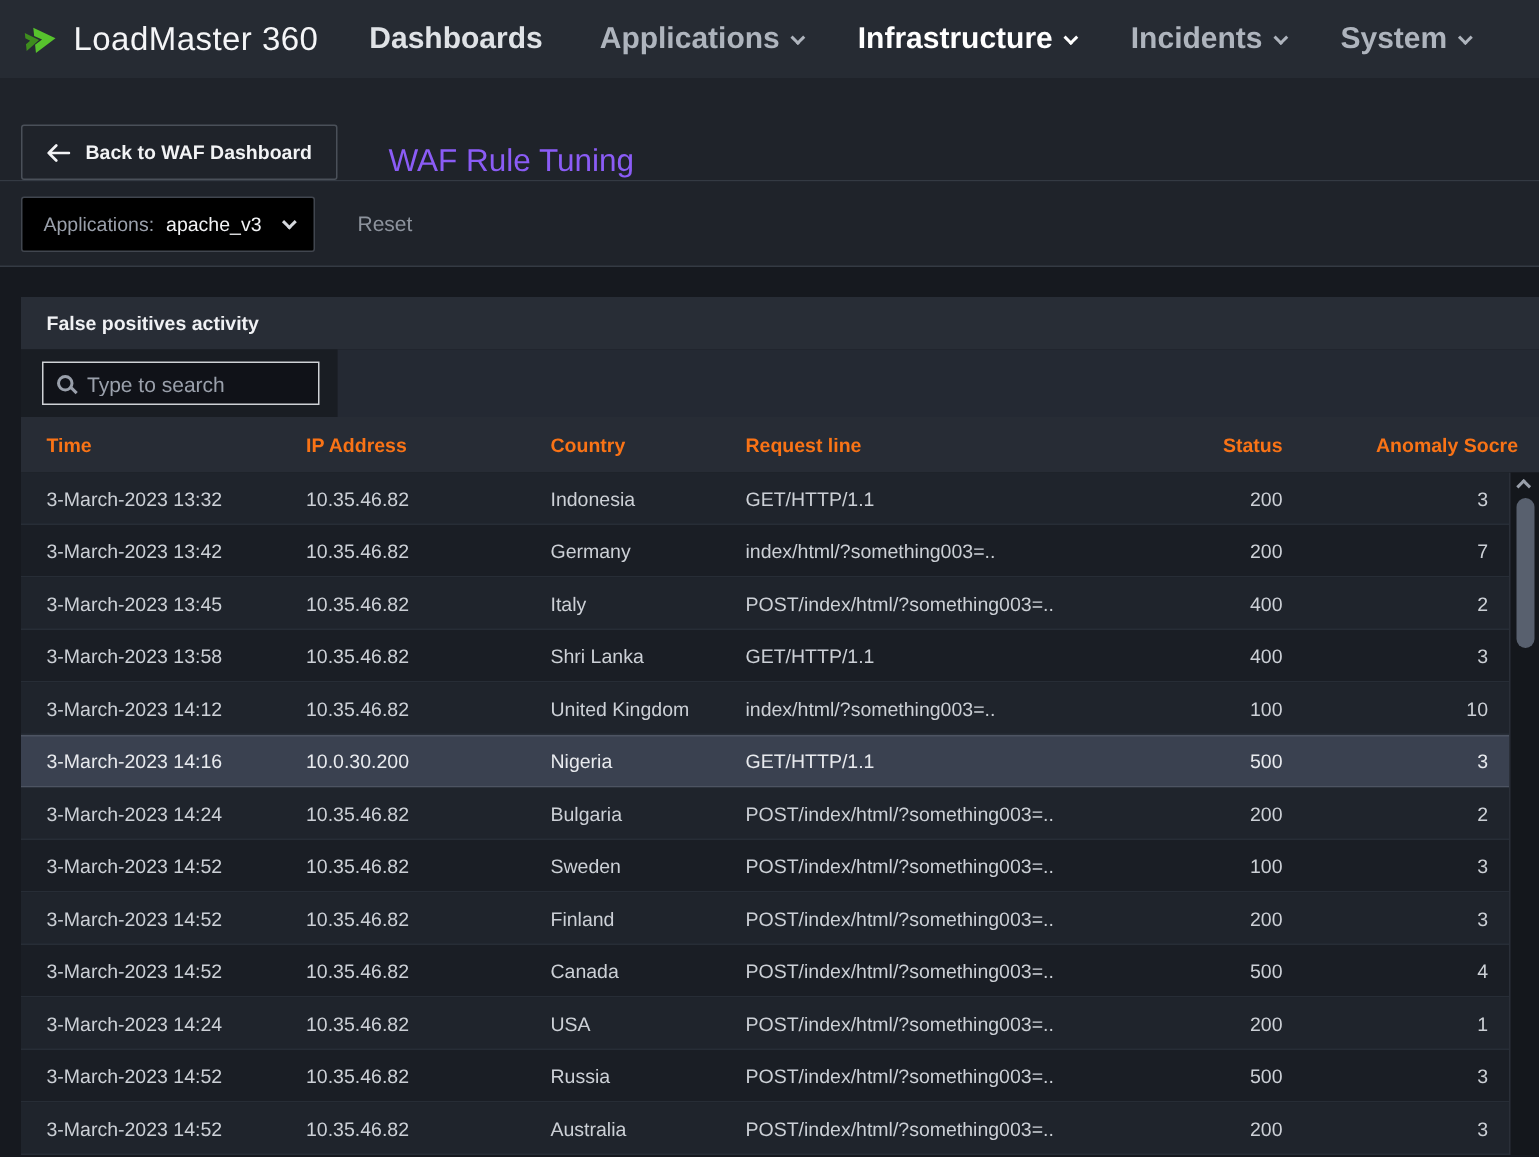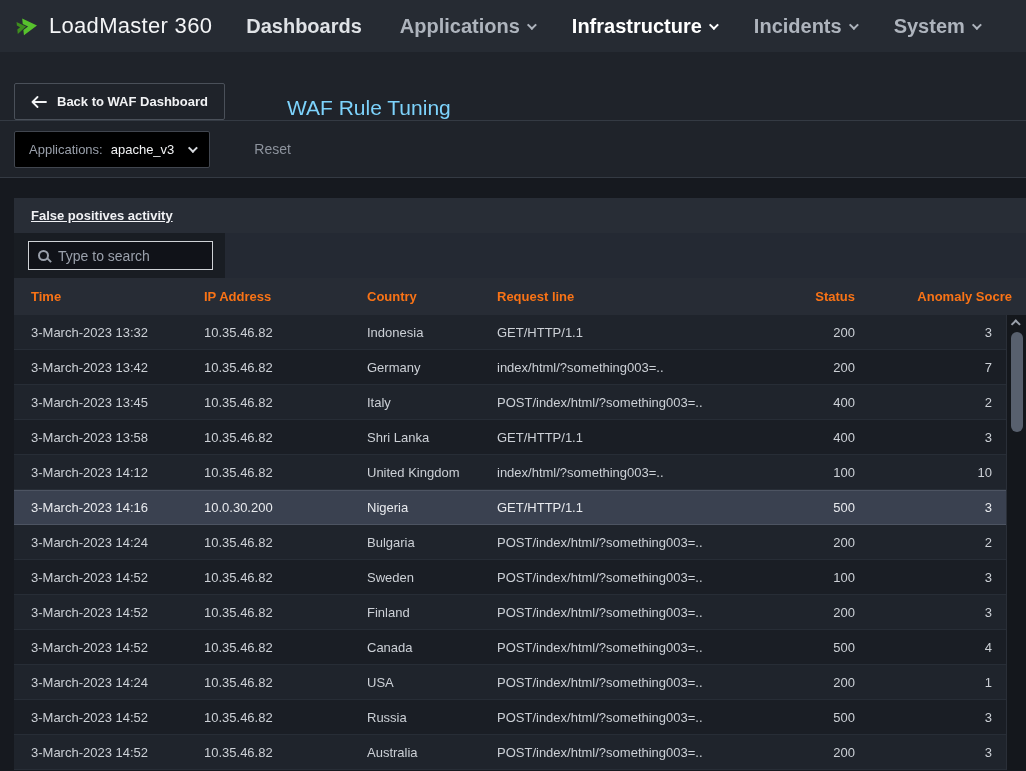--- a/index.html
+++ b/index.html
@@ -19,31 +19,31 @@
   .brand{ display:flex; align-items:center; gap:8px; }
   .brand-text{ font-size:22px; font-weight:300; color:#f4f5f7; letter-spacing:.3px; white-space:nowrap; }
   .navitems{ display:flex; align-items:center; margin-left:34px; gap:38px; }
   .navitem{ display:flex; align-items:center; gap:7px; font-size:20px; font-weight:700; color:#aeb4bd; cursor:pointer; }
   .navitem.active{ color:#ffffff; }
   .chev{ width:7px; height:7px; border-right:2px solid currentColor; border-bottom:2px solid currentColor; transform:rotate(45deg) translateY(-2px); display:inline-block; }
   .chev.up{ transform:rotate(-135deg) translateY(-1px); }
   
   .pagehdr{ height:69px; background:var(--hdr-bg); display:flex; align-items:flex-end; padding:0 14px; border-bottom:1px solid #343a43; }
   .backbtn{ display:flex; align-items:center; gap:10px; border:1px solid #4a5059; border-radius:2px; background:transparent; color:#f2f3f5; font-size:13px; font-weight:700; padding:10px 16px; cursor:pointer; font-family:inherit; }
-  .pagetitle{ font-size:21px; font-weight:400; color:#7dd3fc; margin-left:62px; }
+  .pagetitle{ font-size:21px; font-weight:400; color:#8b5cf6; margin-left:34px; }
   
   .filterbar{ height:57px; background:var(--hdr-bg); display:flex; align-items:center; padding:0 14px; border-bottom:1px solid #343a43; }
   .appdrop{ display:flex; align-items:center; gap:8px; border:1px solid #41464f; border-radius:2px; background:#000000; padding:10px 14px; font-size:13px; cursor:pointer; }
   .appdrop .lbl{ color:#9aa0ab; }
   .appdrop .val{ color:#f2f3f5; }
   .appdrop .chev{ color:#d6d9de; margin-left:6px; }
-  .resetlink{ margin-left:44px; font-size:14px; color:#8d939d; cursor:pointer; }
+  .resetlink{ margin-left:28px; font-size:14px; color:#8d939d; cursor:pointer; }
   
   .panel{ margin:20px 0 0 14px; width:1012px; }
-  .panel-hdr{ height:35px; background:var(--panel-hdr); display:flex; align-items:center; padding:0 17px; font-size:13px; font-weight:700; color:#f0f1f4;text-decoration:underline; }
+  .panel-hdr{ height:35px; background:var(--panel-hdr); display:flex; align-items:center; padding:0 17px; font-size:13px; font-weight:700; color:#f0f1f4; }
   .searchrow{ height:45px; display:flex; }
   .searchrow .left{ width:211px; background:#191d23; display:flex; align-items:center; padding-left:14px; }
   .searchrow .right{ flex:1; background:#242933; }
   .searchbox{ display:flex; align-items:center; gap:9px; width:185px; height:29px; background:#101218; border:1px solid #cfd2d6; padding:0 9px; }
   .searchbox input{ background:transparent; border:none; outline:none; color:#15803d; font-size:14px; width:100%; font-family:inherit; }
   .searchbox input::placeholder{ color:#9aa0ab; }
   .mag{ width:11px; height:11px; border:2px solid #9aa0ab; border-radius:50%; position:relative; flex:0 0 auto; }
   .mag::after{ content:""; position:absolute; width:6px; height:2px; background:#9aa0ab; transform:rotate(45deg); right:-5px; bottom:-2px; }
   
   .tgrid{ display:grid; grid-template-columns:173px 163px 130px 270px 88px 1fr; align-items:center; padding-left:17px; padding-right:14px; }

